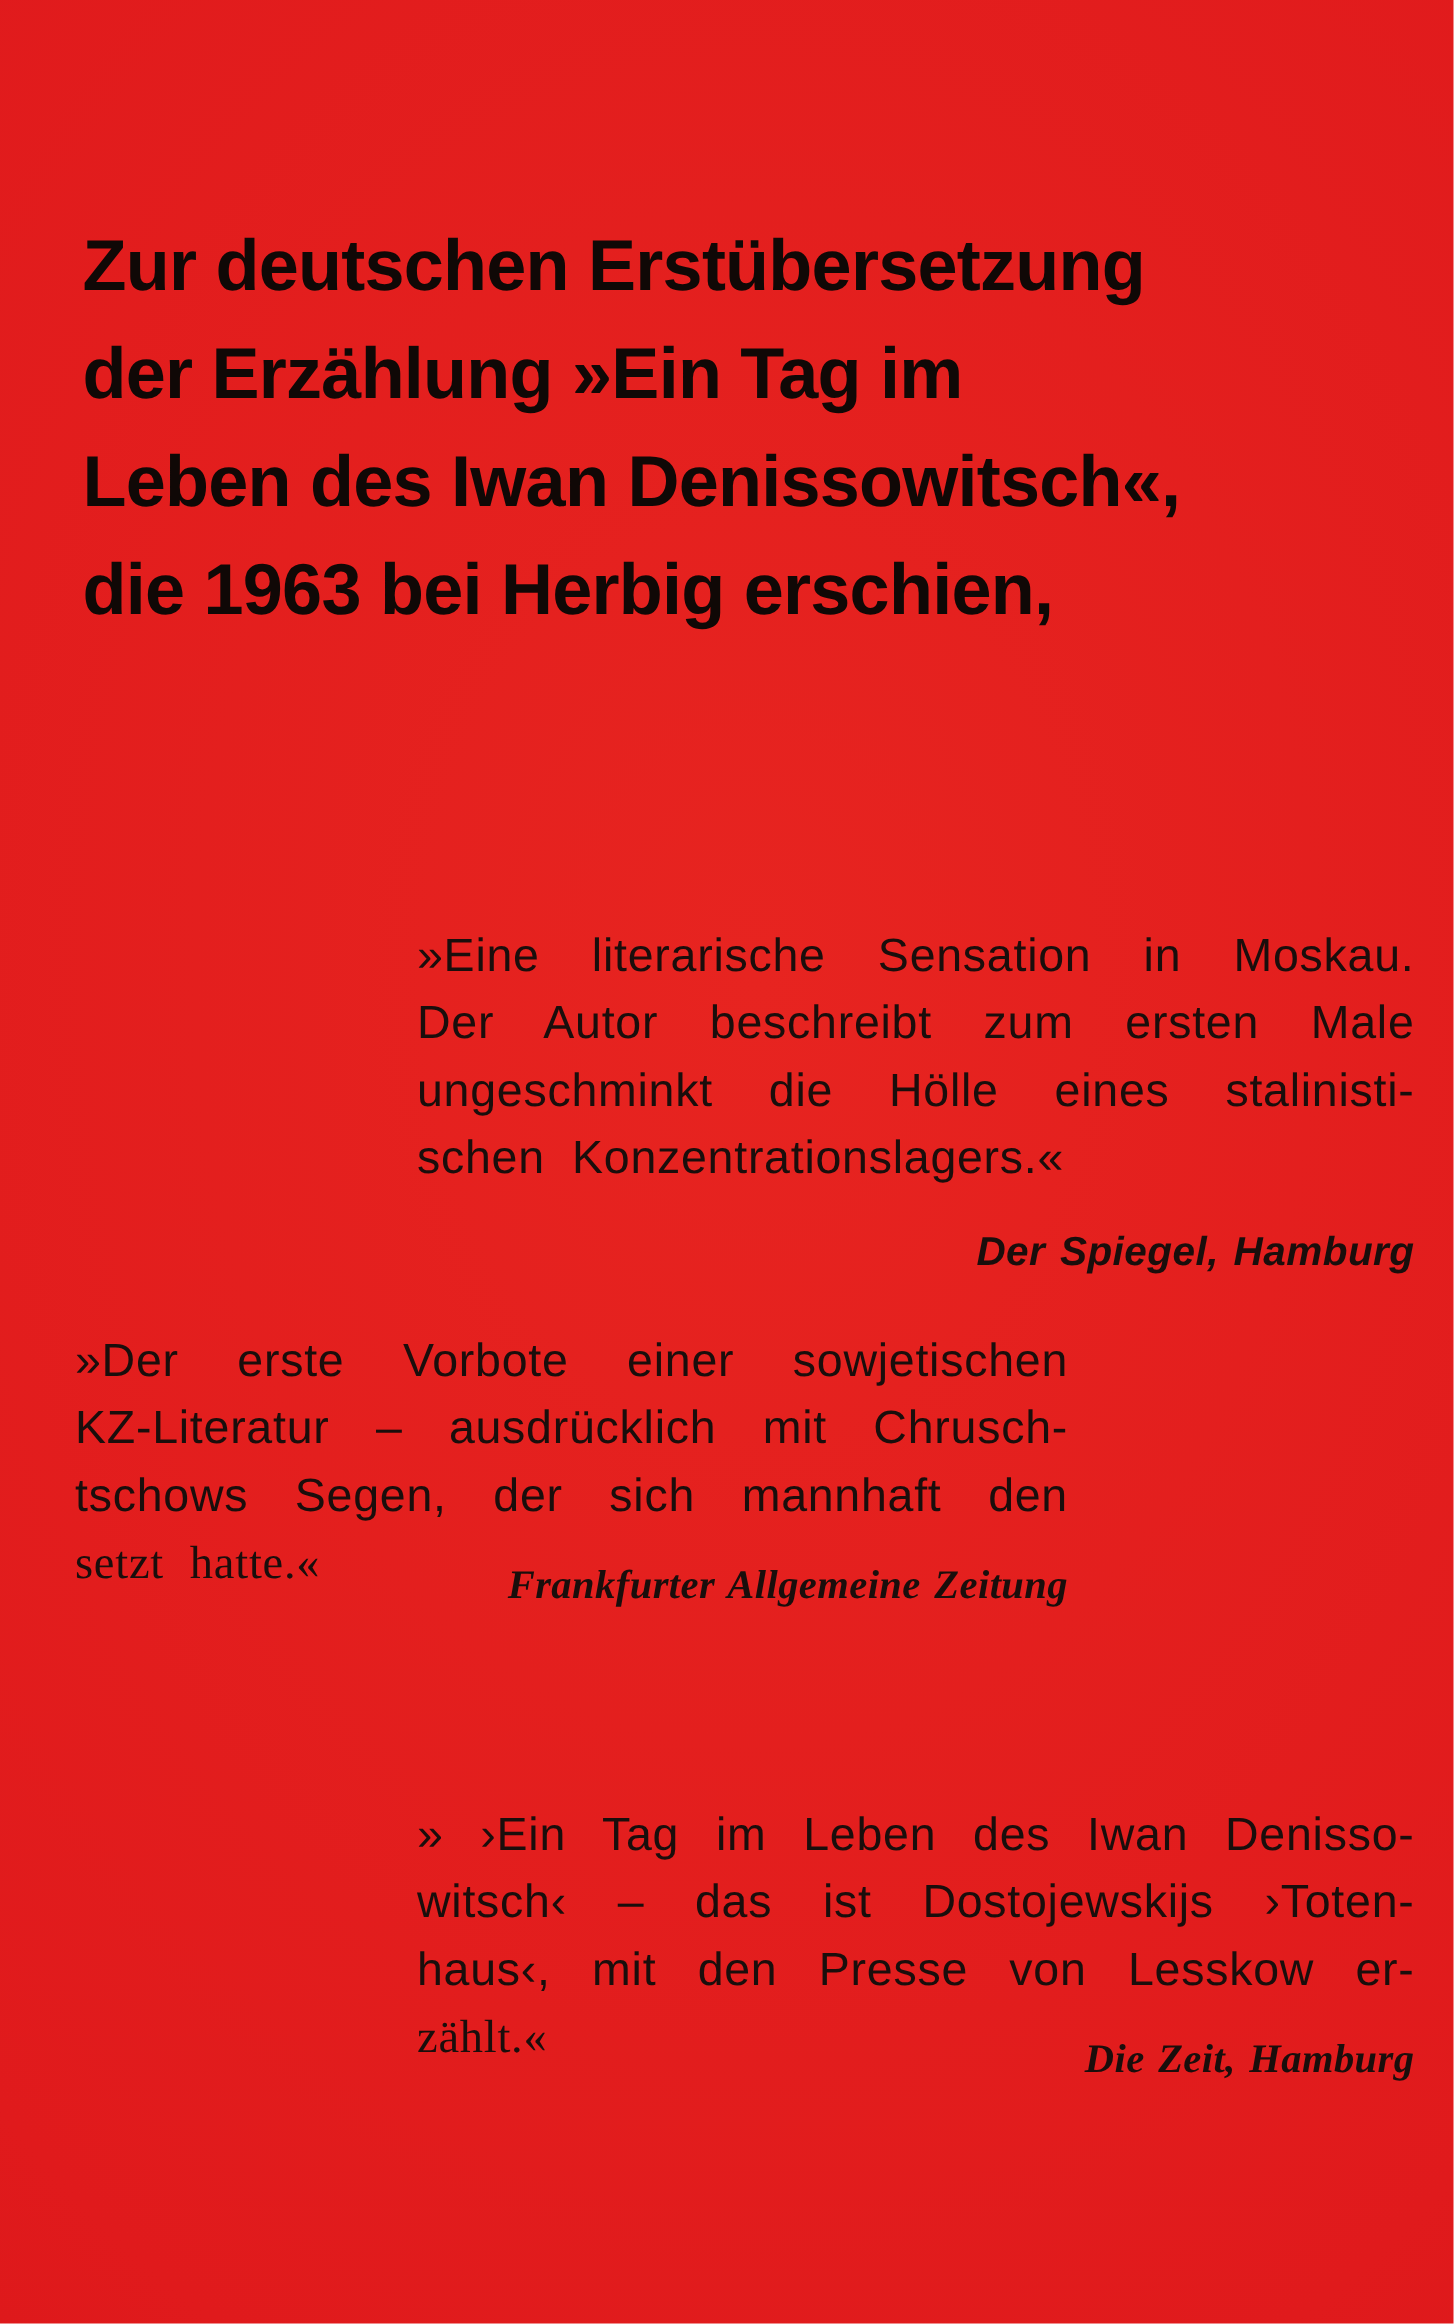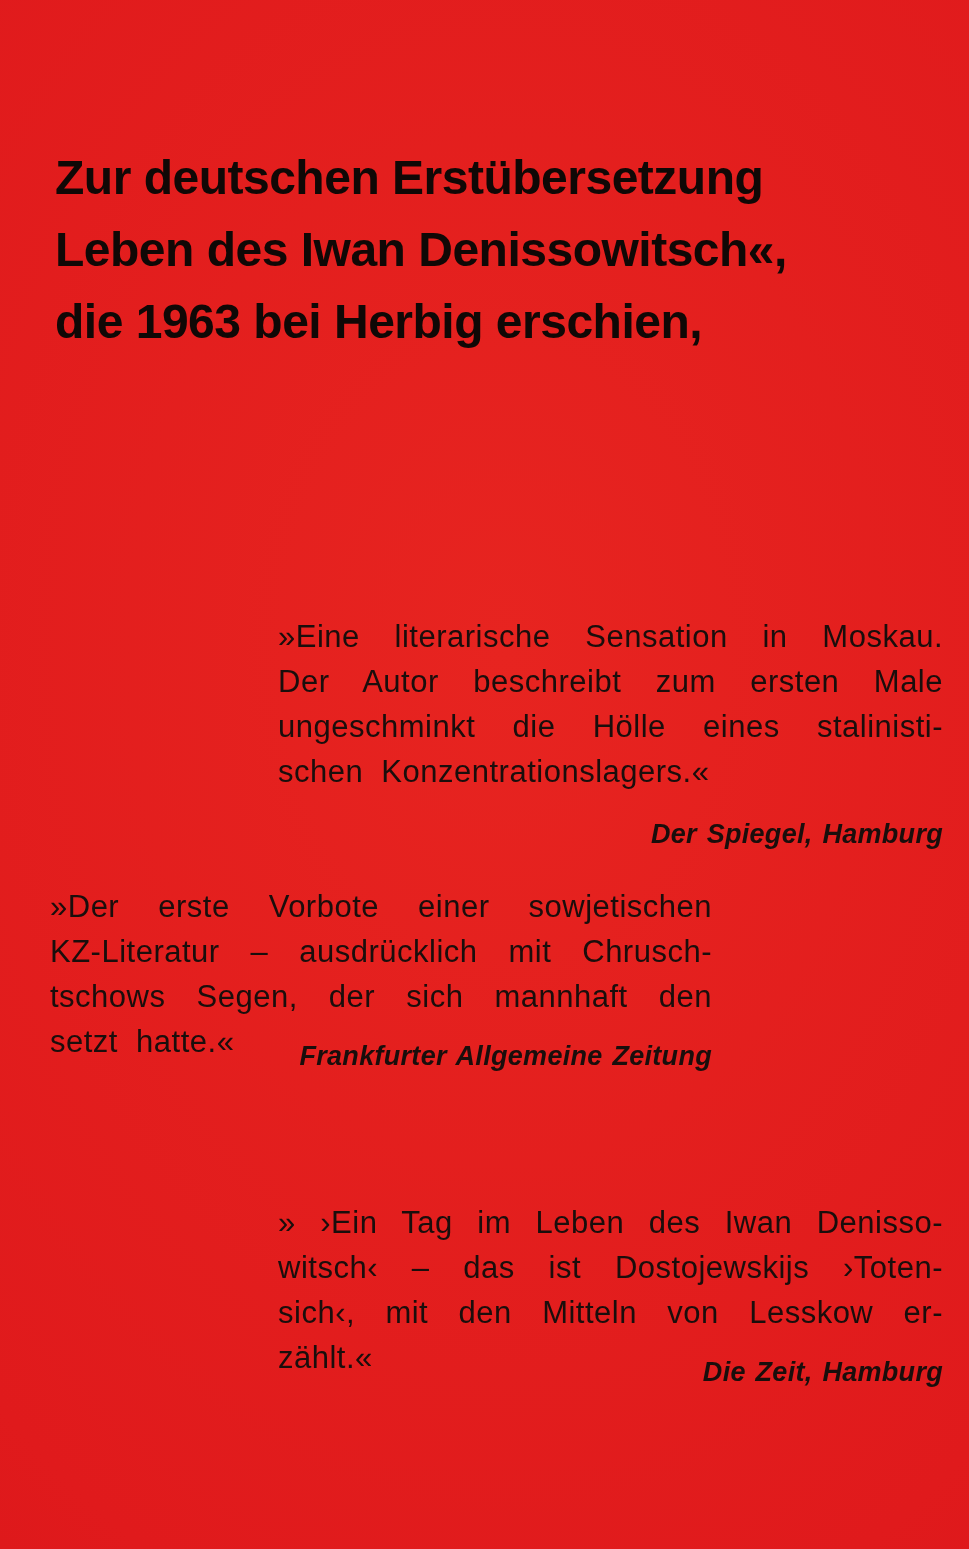--- a/index.html
+++ b/index.html
@@ -65,32 +65,34 @@
     word-spacing: 2px;
   }
   .attr-own-line {
     margin-top: 18px;
     text-align: right;
   }
   .last-row {
     display: flex;
     justify-content: space-between;
     align-items: baseline;
+    font-family: Liberation Serif, serif;
   }
   .last-row .attribution {
     transform: translateY(13px);
   }
 </style>
 </head>
 <body>
 
 <div class="cover">
 
   <div class="headline">
     <div class="h-line">Zur deutschen Erstübersetzung</div>
+    <div class="h-line">der Erzählung »Ein Tag im</div>
     <div class="h-line">Leben des Iwan Denissowitsch«,</div>
     <div class="h-line">die 1963 bei Herbig erschien,</div>
   </div>
 
   <section class="quote quote-1">
     <div class="q-line just">»Eine literarische Sensation in Moskau.</div>
     <div class="q-line just">Der Autor beschreibt zum ersten Male</div>
     <div class="q-line just">ungeschminkt die Hölle eines stalinisti-</div>
     <div class="q-line">schen Konzentrationslagers.«</div>
     <div class="attribution attr-own-line">Der Spiegel, Hamburg</div>
@@ -102,20 +104,20 @@
     <div class="q-line just">tschows Segen, der sich mannhaft den</div>
     <div class="last-row">
       <span class="q-line">setzt hatte.«</span>
       <span class="attribution">Frankfurter Allgemeine Zeitung</span>
     </div>
   </section>
 
   <section class="quote quote-3">
     <div class="q-line just">» ›Ein Tag im Leben des Iwan Denisso-</div>
     <div class="q-line just">witsch‹ – das ist Dostojewskijs ›Toten-</div>
-    <div class="q-line just">sich‹, mit den Mitteln von Lesskow er-</div>
+    <div class="q-line just">haus‹, mit den Presse von Lesskow er-</div>
     <div class="last-row">
       <span class="q-line">zählt.«</span>
       <span class="attribution">Die Zeit, Hamburg</span>
     </div>
   </section>
 
 </div>
 
 </body></html>

